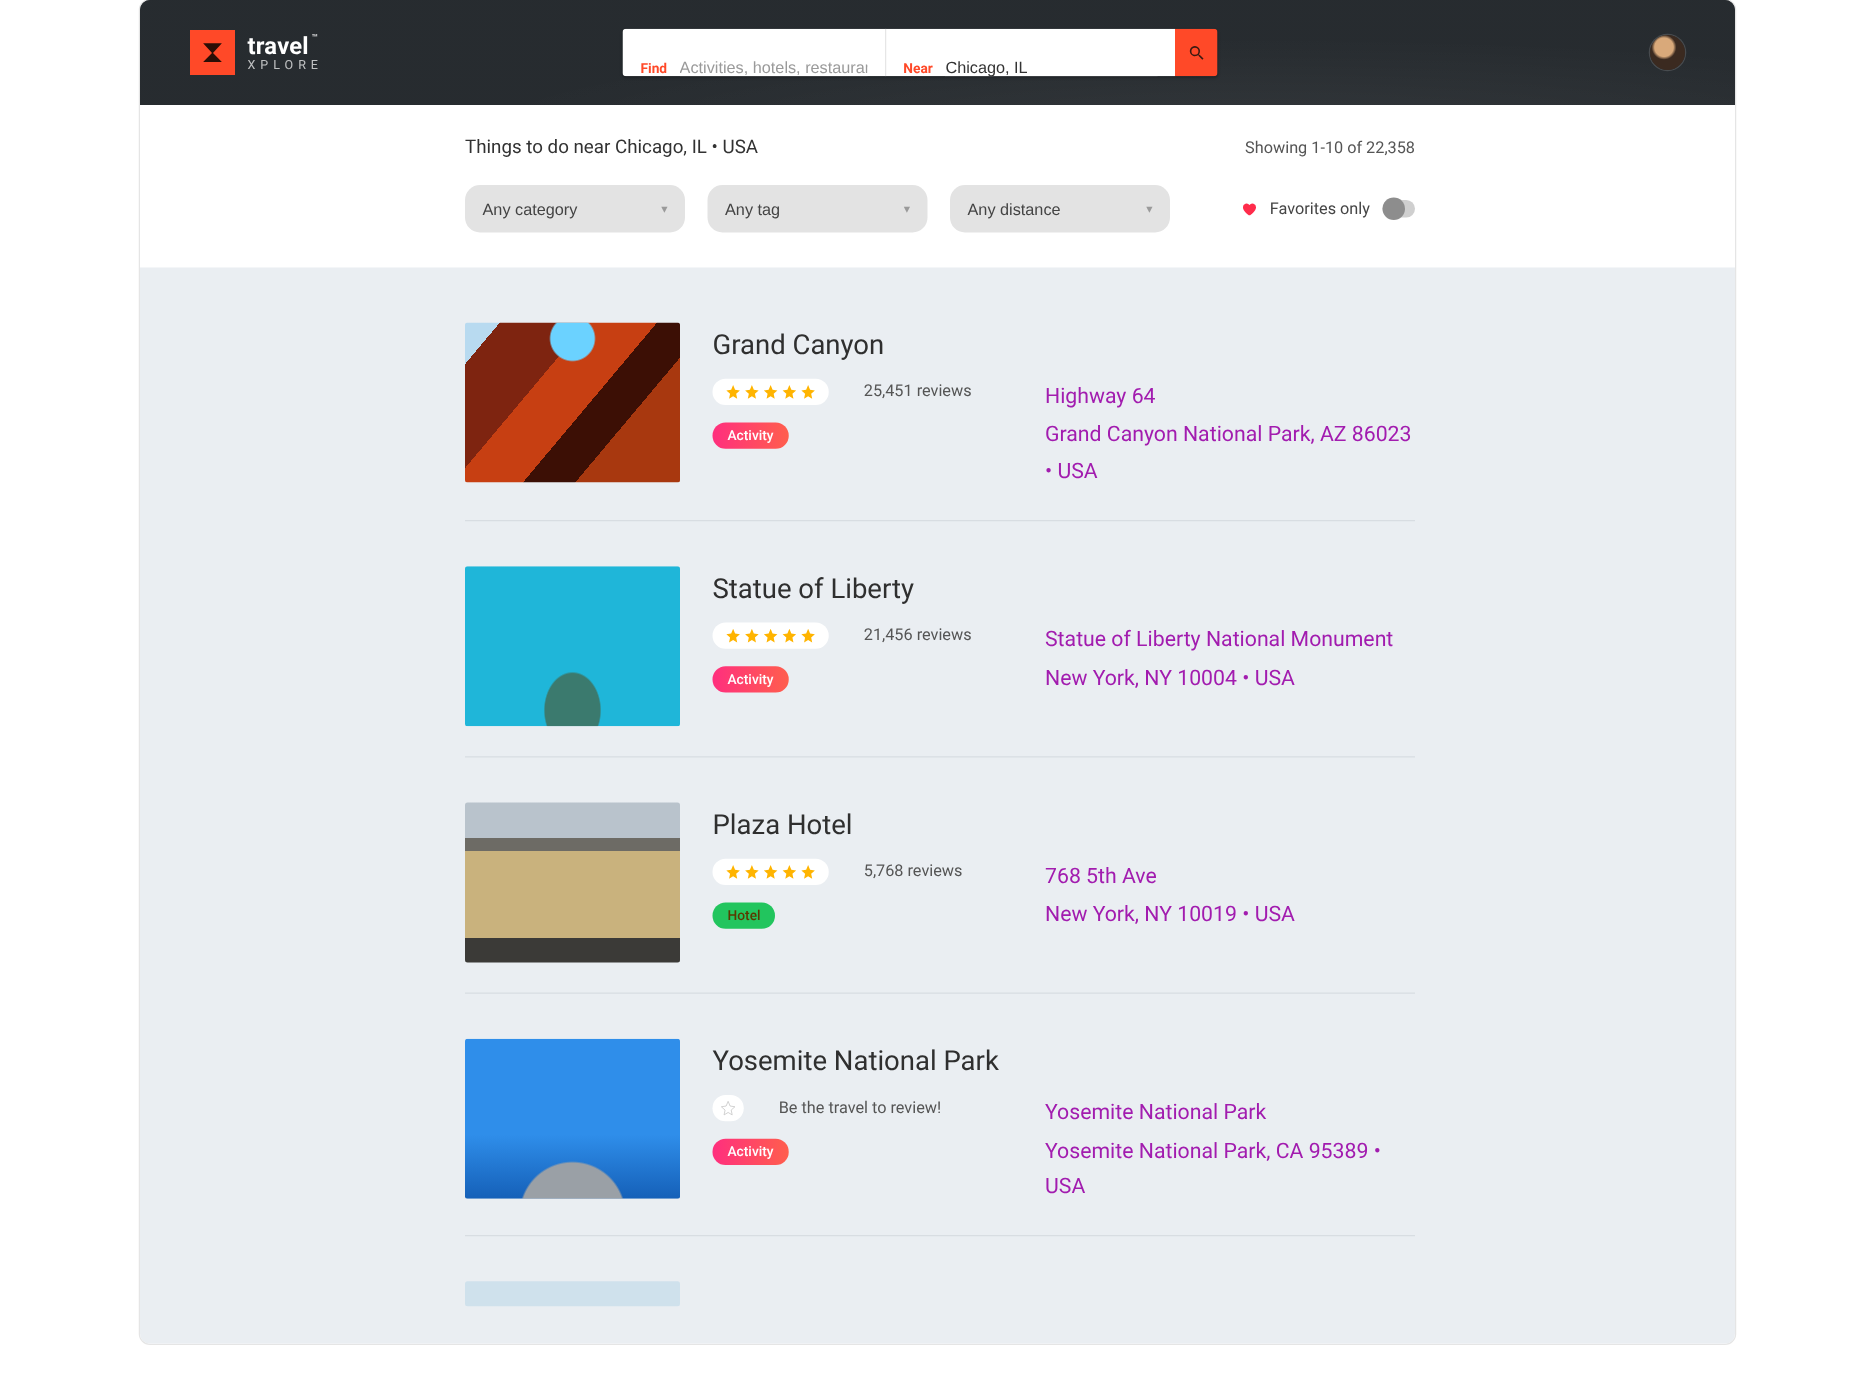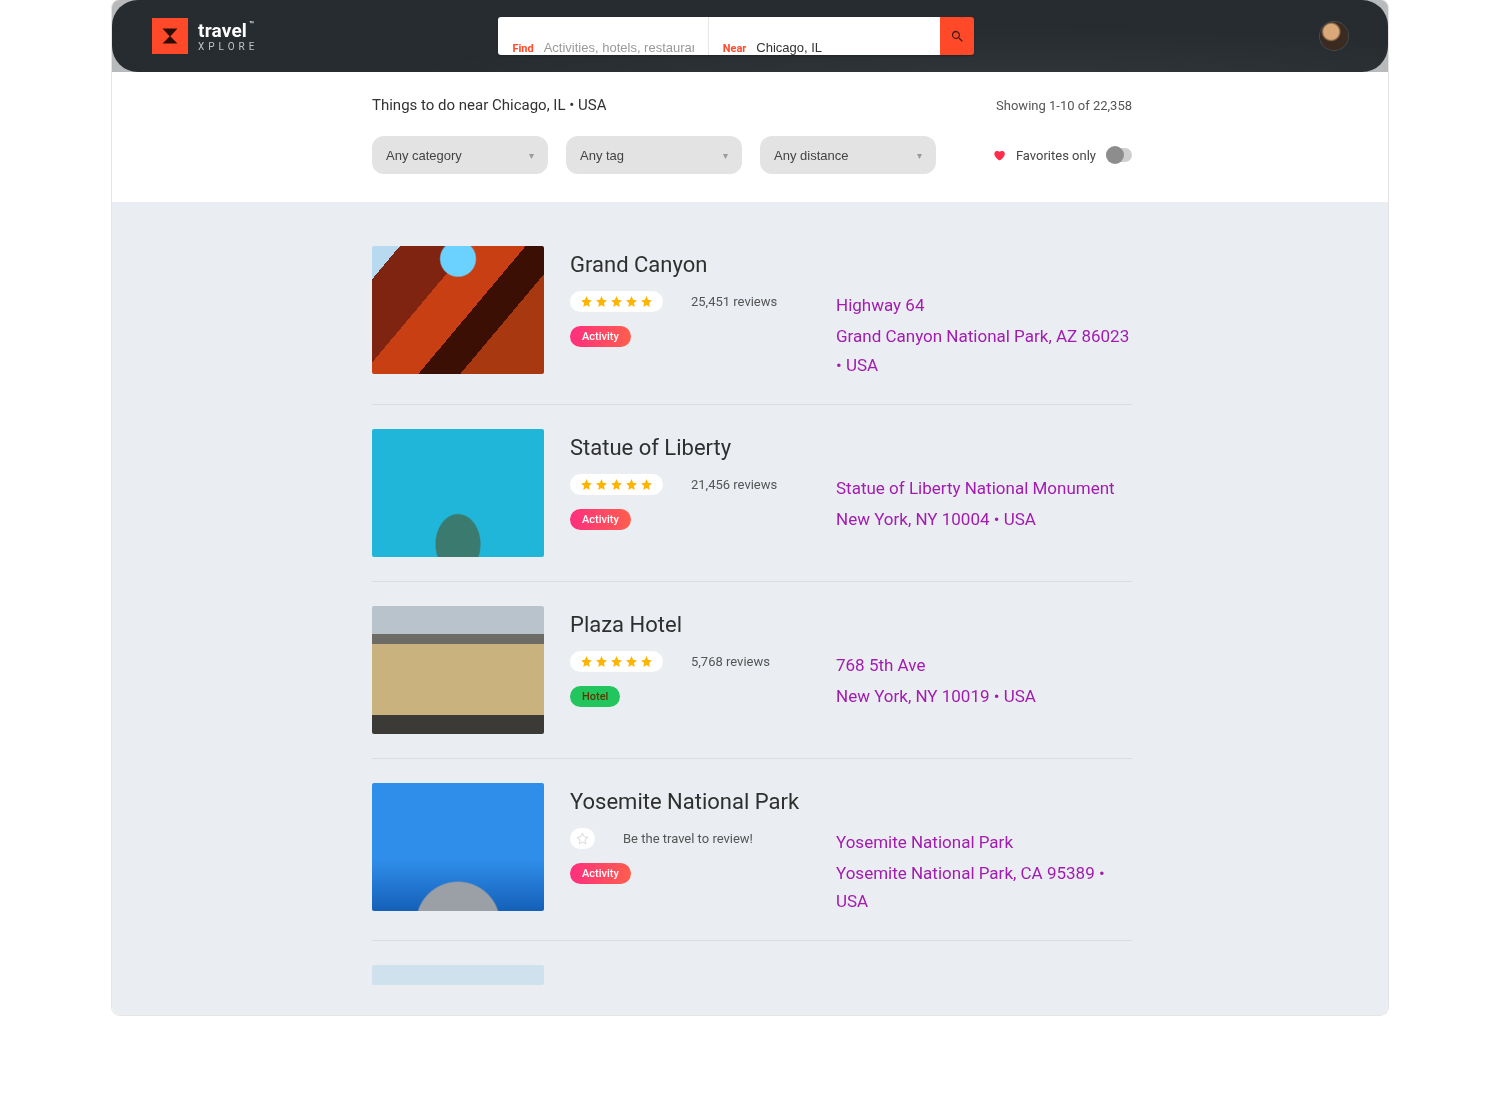--- a/index.html
+++ b/index.html
@@ -14,26 +14,25 @@
     margin: 0 auto;
     border-radius: 8px;
     overflow: hidden;
     box-shadow: 0 0 0 1px #e5e5e5;
     background: #fff;
   }
 
   
   .header {
     background: #2f3438 linear-gradient(rgba(47,52,56,.85), rgba(47,52,56,.85));
-    height: 72px;
+    height: 84px;
     display: flex;
     align-items: center;
     padding: 0 40px;
     position: relative;
-    border-radius: 26px;
   }
   .header::before {
     content: "";
     position: absolute;
     inset: 0;
     background:
       radial-gradient(ellipse at 70% 120%, rgba(255,255,255,.05), transparent 50%),
       linear-gradient(rgba(20,24,28,.3), rgba(20,24,28,.3));
     pointer-events: none;
   }
@@ -135,21 +134,21 @@
     width: 18px; height: 18px; border-radius: 50%;
     background: #8d8d8d;
   }
 
   
   .results-area { background: #eaeef2; padding: 44px 0 30px; min-height: 600px; }
   .result {
     display: flex;
     gap: 26px;
     padding-bottom: 24px;
-    margin-bottom: 24px;
+    margin-bottom: 36px;
     border-bottom: 1px solid #d8dde2;
   }
   .result:last-child { border-bottom: none; margin-bottom: 0; }
   .thumb {
     width: 172px; height: 128px; border-radius: 2px;
     flex-shrink: 0;
     background-size: cover; background-position: center;
   }
   .thumb.canyon {
     background:

